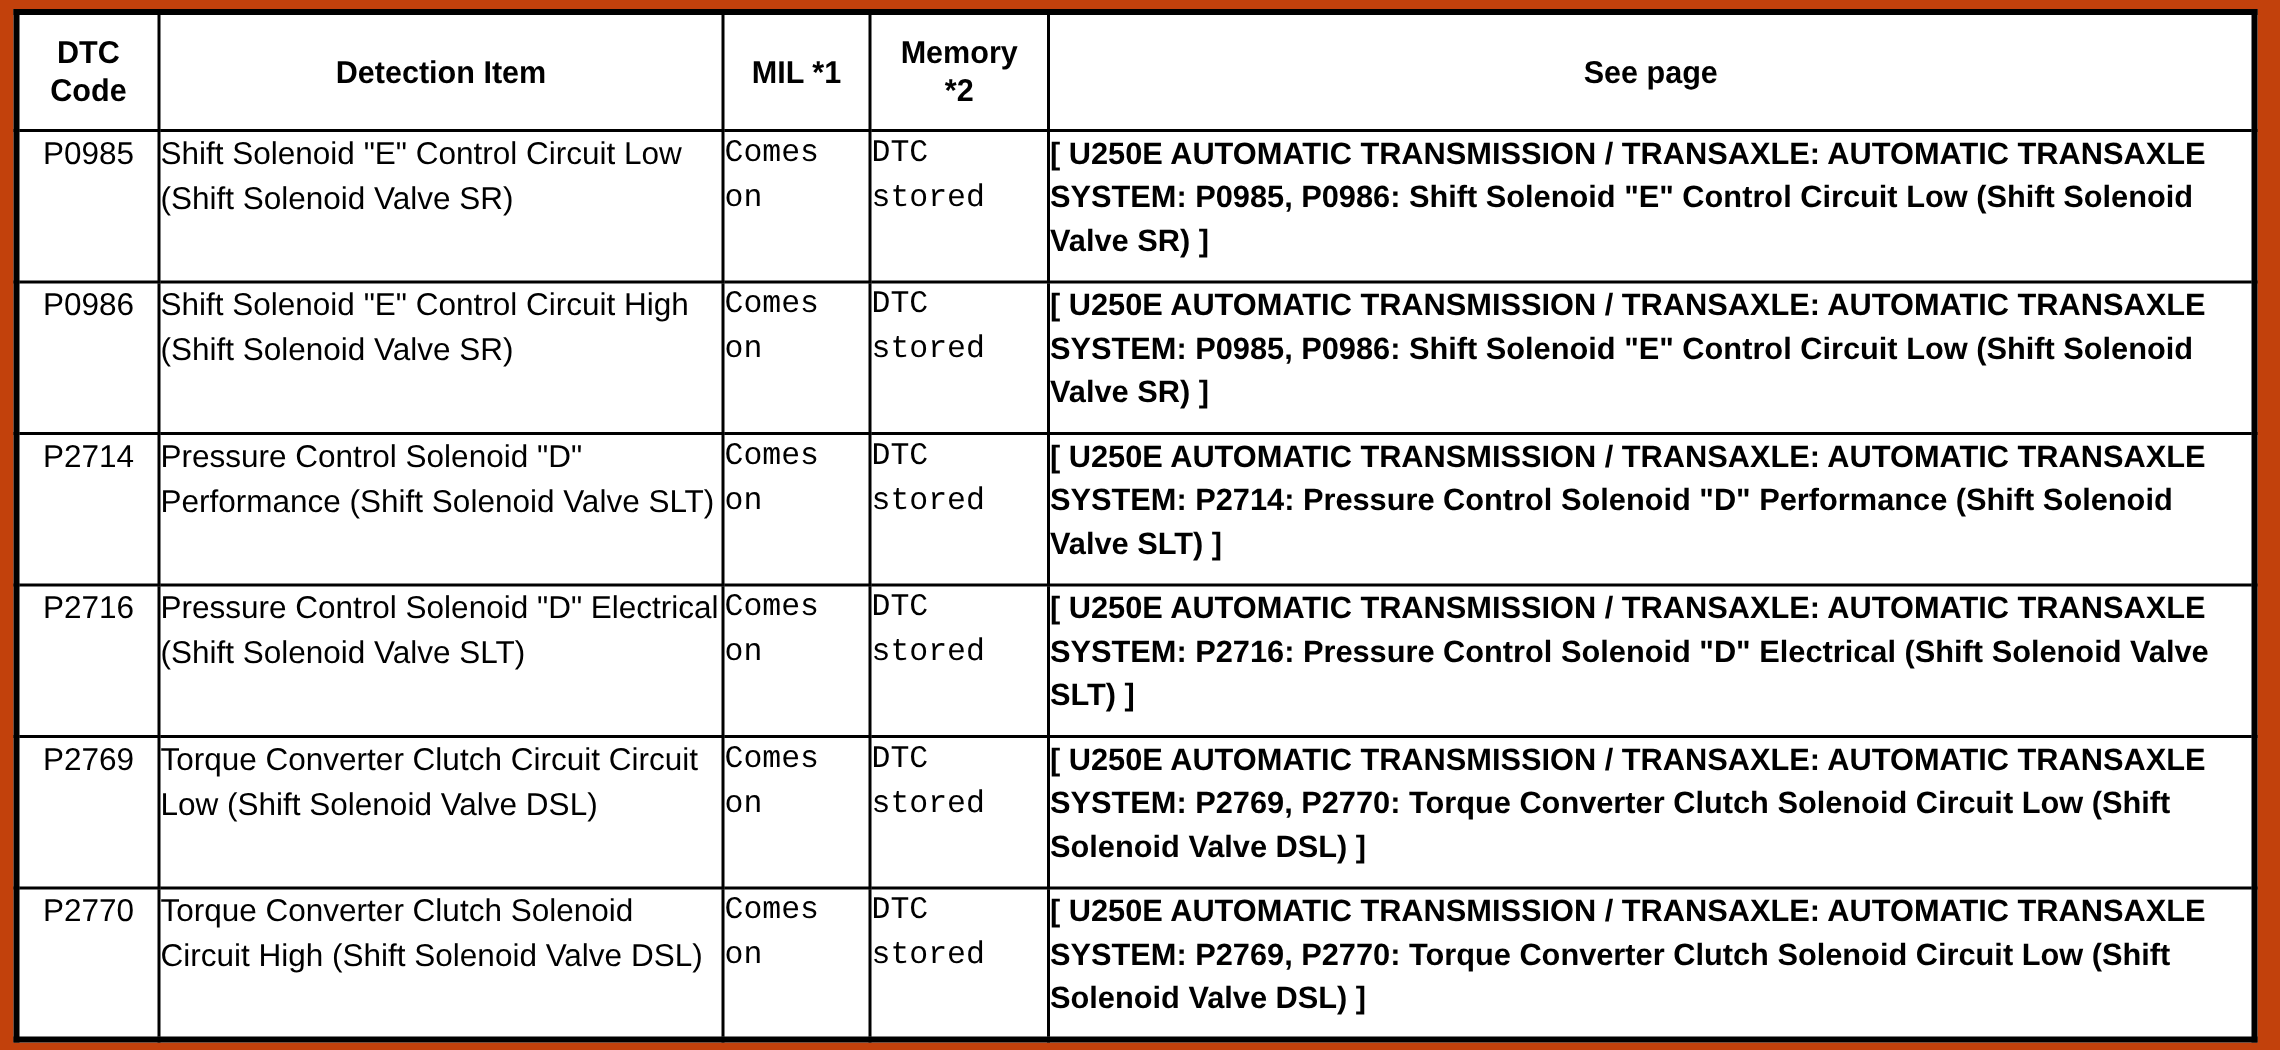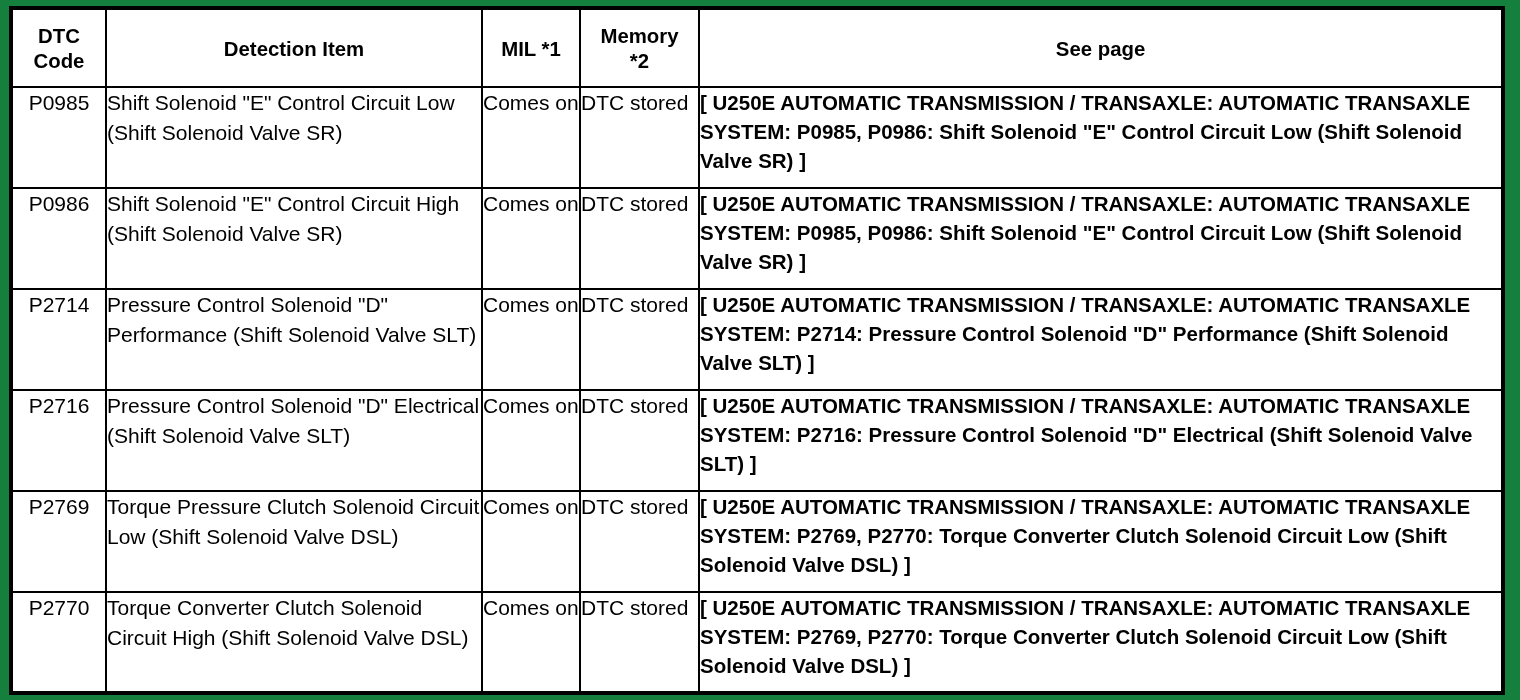--- a/index.html
+++ b/index.html
@@ -12,21 +12,21 @@
     height: 700px;
     font-family: "Liberation Sans", sans-serif;
     color: #000000;
     overflow: hidden;
   }
 
   .sheet {
     position: relative;
     width: 1520px;
     height: 700px;
-    background: #15803d;
+    background: #c2410c;
   }
 
   
   .dtc-table {
     position: absolute;
     left: 9px;
     top: 6px;
     width: 1496px;
     border-collapse: collapse;
     table-layout: fixed;
@@ -84,20 +84,21 @@
     line-height: 30px;
     padding: 7px 5px 4px 7px;
   }
 
   .cell-mil,
   .cell-memory {
     text-align: left;
     font-size: 21px;
     line-height: 30px;
     padding: 7px 3px 4px 6px;
+    font-family: Liberation Mono, monospace;
   }
 
   .cell-page {
     text-align: left;
     vertical-align: middle;
     font-weight: bold;
     font-size: 20.5px;
     line-height: 29px;
     padding: 5px 9px;
   }
@@ -179,21 +180,21 @@
         <td class="cell-item">Pressure Control Solenoid "D" Electrical (Shift Solenoid Valve SLT)</td>
         <td class="cell-mil">Comes on</td>
         <td class="cell-memory">DTC stored</td>
         <td class="cell-page">
           <span class="ref-text">[ U250E AUTOMATIC TRANSMISSION / TRANSAXLE: AUTOMATIC TRANSAXLE SYSTEM: P2716: Pressure Control Solenoid "D" Electrical (Shift Solenoid Valve SLT) ]</span>
         </td>
       </tr>
 
       <tr>
         <td class="cell-code">P2769</td>
-        <td class="cell-item">Torque Pressure Clutch Solenoid Circuit Low (Shift Solenoid Valve DSL)</td>
+        <td class="cell-item">Torque Converter Clutch Circuit Circuit Low (Shift Solenoid Valve DSL)</td>
         <td class="cell-mil">Comes on</td>
         <td class="cell-memory">DTC stored</td>
         <td class="cell-page">
           <span class="ref-text">[ U250E AUTOMATIC TRANSMISSION / TRANSAXLE: AUTOMATIC TRANSAXLE SYSTEM: P2769, P2770: Torque Converter Clutch Solenoid Circuit Low (Shift Solenoid Valve DSL) ]</span>
         </td>
       </tr>
 
       <tr>
         <td class="cell-code">P2770</td>
         <td class="cell-item">Torque Converter Clutch Solenoid Circuit High (Shift Solenoid Valve DSL)</td>

